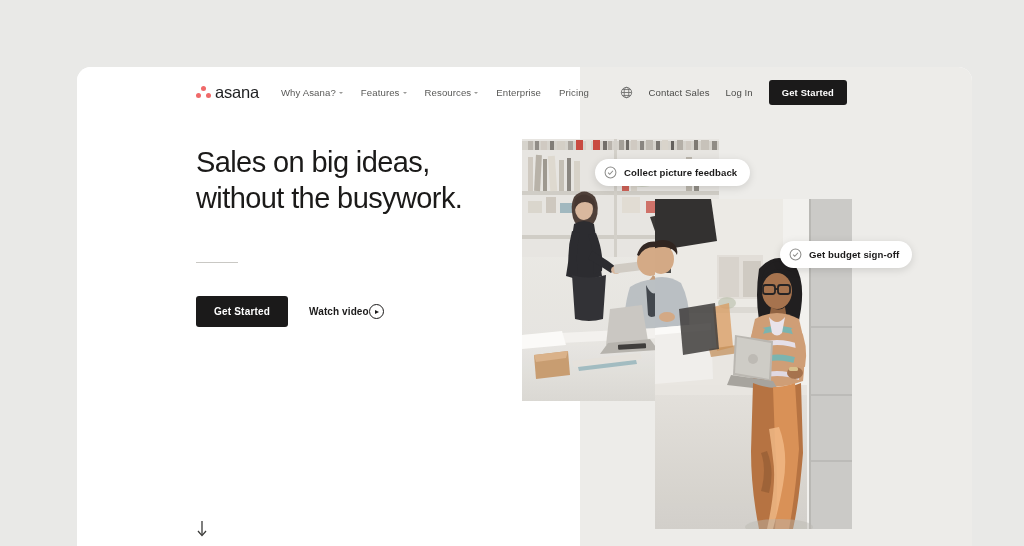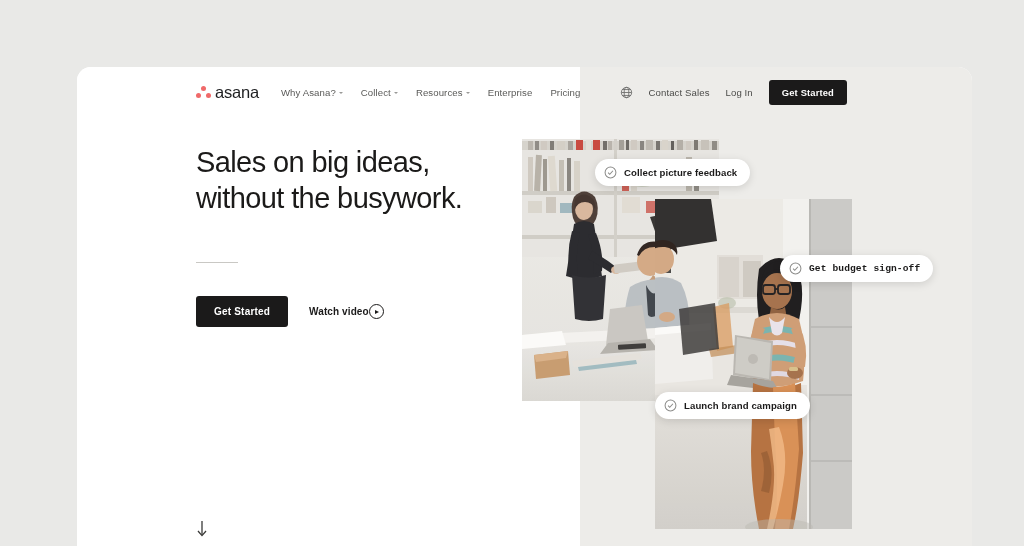--- a/index.html
+++ b/index.html
@@ -258,21 +258,21 @@
   }
   .task-label {
     font-size: 9.6px;
     font-weight: 700;
     color: #1b1a1a;
     letter-spacing: 0.1px;
   }
   .check-ic { width: 13px; height: 13px; display: block; flex: 0 0 auto; }
 
   #card-1 { left: 518px; top: 92px; }
-  #card-2 { left: 703px; top: 188px; font-family: Liberation Mono, monospace; }
+  #card-2 { left: 703px; top: 174px; }
   #card-3 { left: 578px; top: 325px; }
 </style>
 </head>
 <body>
 
 <div id="stage">
   <div id="page-card">
 
     <div class="bg-left"></div>
     <div class="bg-right"></div>
@@ -291,21 +291,21 @@
         </div>
 
         <div class="nav-links">
 
           <div class="nav-link">
             <span>Why Asana?</span>
             <span class="caret"></span>
           </div>
 
           <div class="nav-link">
-            <span>Collect</span>
+            <span>Features</span>
             <span class="caret"></span>
           </div>
 
           <div class="nav-link">
             <span>Resources</span>
             <span class="caret"></span>
           </div>
 
           <div class="nav-link">
             <span>Enterprise</span>
@@ -621,24 +621,15 @@
     <div class="task-card" id="card-2">
       <span>
         <svg class="check-ic" viewBox="0 0 24 24" fill="none" stroke="#8c8c8a" stroke-width="1.9">
           <circle cx="12" cy="12" r="10"></circle>
           <polyline points="7.5,12.4 10.6,15.4 16.6,8.8"></polyline>
         </svg>
       </span>
       <span class="task-label">Get budget sign-off</span>
     </div>
 
-    <div class="task-card" id="card-3">
-      <span>
-        <svg class="check-ic" viewBox="0 0 24 24" fill="none" stroke="#8c8c8a" stroke-width="1.9">
-          <circle cx="12" cy="12" r="10"></circle>
-          <polyline points="7.5,12.4 10.6,15.4 16.6,8.8"></polyline>
-        </svg>
-      </span>
-      <span class="task-label">Launch brand campaign</span>
-    </div>
 
   </div>
 </div>
 
 </body></html>

